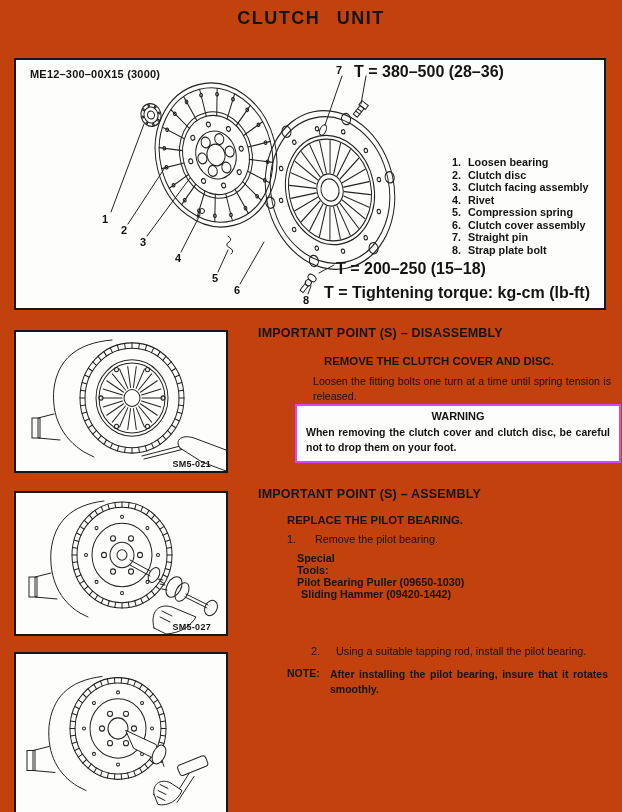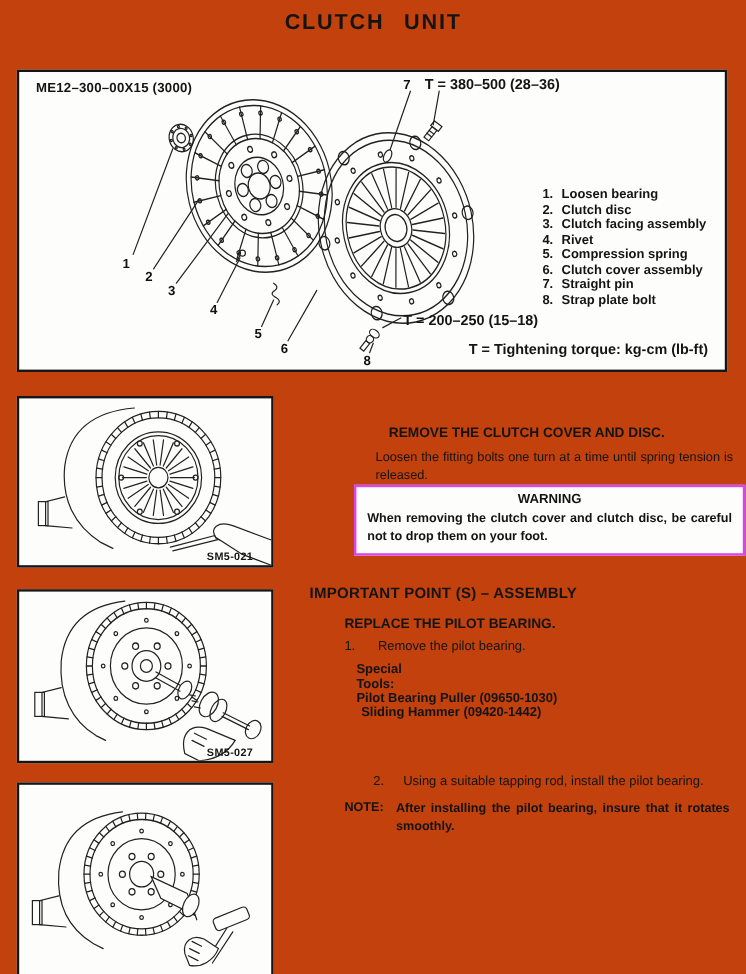--- a/index.html
+++ b/index.html
@@ -8,21 +8,21 @@
   .abs{position:absolute;}
   .page-title{top:8px;left:0;width:622px;text-align:center;font-size:18px;font-weight:700;
               letter-spacing:1.5px;word-spacing:10px;}
   .frame{border:2px solid #161616;background:#fdfdfb;box-sizing:border-box;}
   .top-box{left:14px;top:58px;width:592px;height:252px;}
   .lineart{position:absolute;left:0;top:0;width:100%;height:100%;}
   .lineart *{fill:none;stroke:#222;stroke-width:1;stroke-linecap:round;}
   .lineart text{fill:#111;stroke:none;font-family:"Liberation Sans",sans-serif;font-weight:700;}
   .lineart .callout{font-size:11px;}
   .model-code{left:14px;top:8px;font-size:11px;font-weight:700;letter-spacing:0.2px;}
-  .torque{font-size:12px;font-weight:700;}
+  .torque{font-size:16px;font-weight:700;}
   .parts-list{left:436px;top:96px;width:156px;}
   .part-row{display:flex;font-size:10.8px;font-weight:700;line-height:12.5px;}
   .part-row .pnum{width:16px;flex:none;}
   .fig-box{left:14px;width:214px;}
   .fig-label{position:absolute;right:15px;bottom:2px;font-size:9px;font-weight:700;letter-spacing:0.3px;}
   .h-imp{font-size:12.5px;font-weight:700;letter-spacing:0.2px;}
   .h-sub{font-size:11.4px;font-weight:700;}
   .body-text{font-size:10.6px;line-height:15px;text-align:justify;}
   .warning-box{left:283px;top:404px;width:326px;border:2px solid #d946ef;box-sizing:border-box;
                padding:4px 9px 7px 9px;margin-left:12px;}
@@ -346,20 +346,21 @@
       </g>
       <line x1="126" y1="124" x2="168" y2="113"></line>
       <line x1="128" y1="127" x2="168" y2="117"></line>
       <ellipse cx="172" cy="113" rx="9" ry="4.5" transform="rotate(-14 172 113)"></ellipse>
       <path d="M210,118 L178,106 C166,102 158,108 164,116 L186,130 L210,139" style="fill:#fdfdfb"></path>
       <text class="fig-label-svg" x="0" y="0" visibility="hidden">.</text>
     </svg>
     <div class="fig-label">SM5-021</div>
   </div>
 
+  <div class="abs h-imp" style="left:258px;top:326px;">IMPORTANT POINT (S) – DISASSEMBLY</div>
   <div class="abs h-sub" style="left:287px;top:355px;padding-left:37px;">REMOVE THE CLUTCH COVER AND DISC.</div>
   <div class="abs body-text" style="left:313px;top:374px;width:298px;">Loosen the fitting bolts one turn at a time until spring tension is released.</div>
 
   <div class="abs frame warning-box">
     <div class="warning-title">WARNING</div>
     <div class="warning-body">When removing the clutch cover and clutch disc, be careful not to drop them on your foot.</div>
   </div>
 
   <div class="abs h-imp" style="left:258px;top:487px;">IMPORTANT POINT (S) – ASSEMBLY</div>
   <div class="abs h-sub" style="left:287px;top:514px;">REPLACE THE PILOT BEARING.</div>

